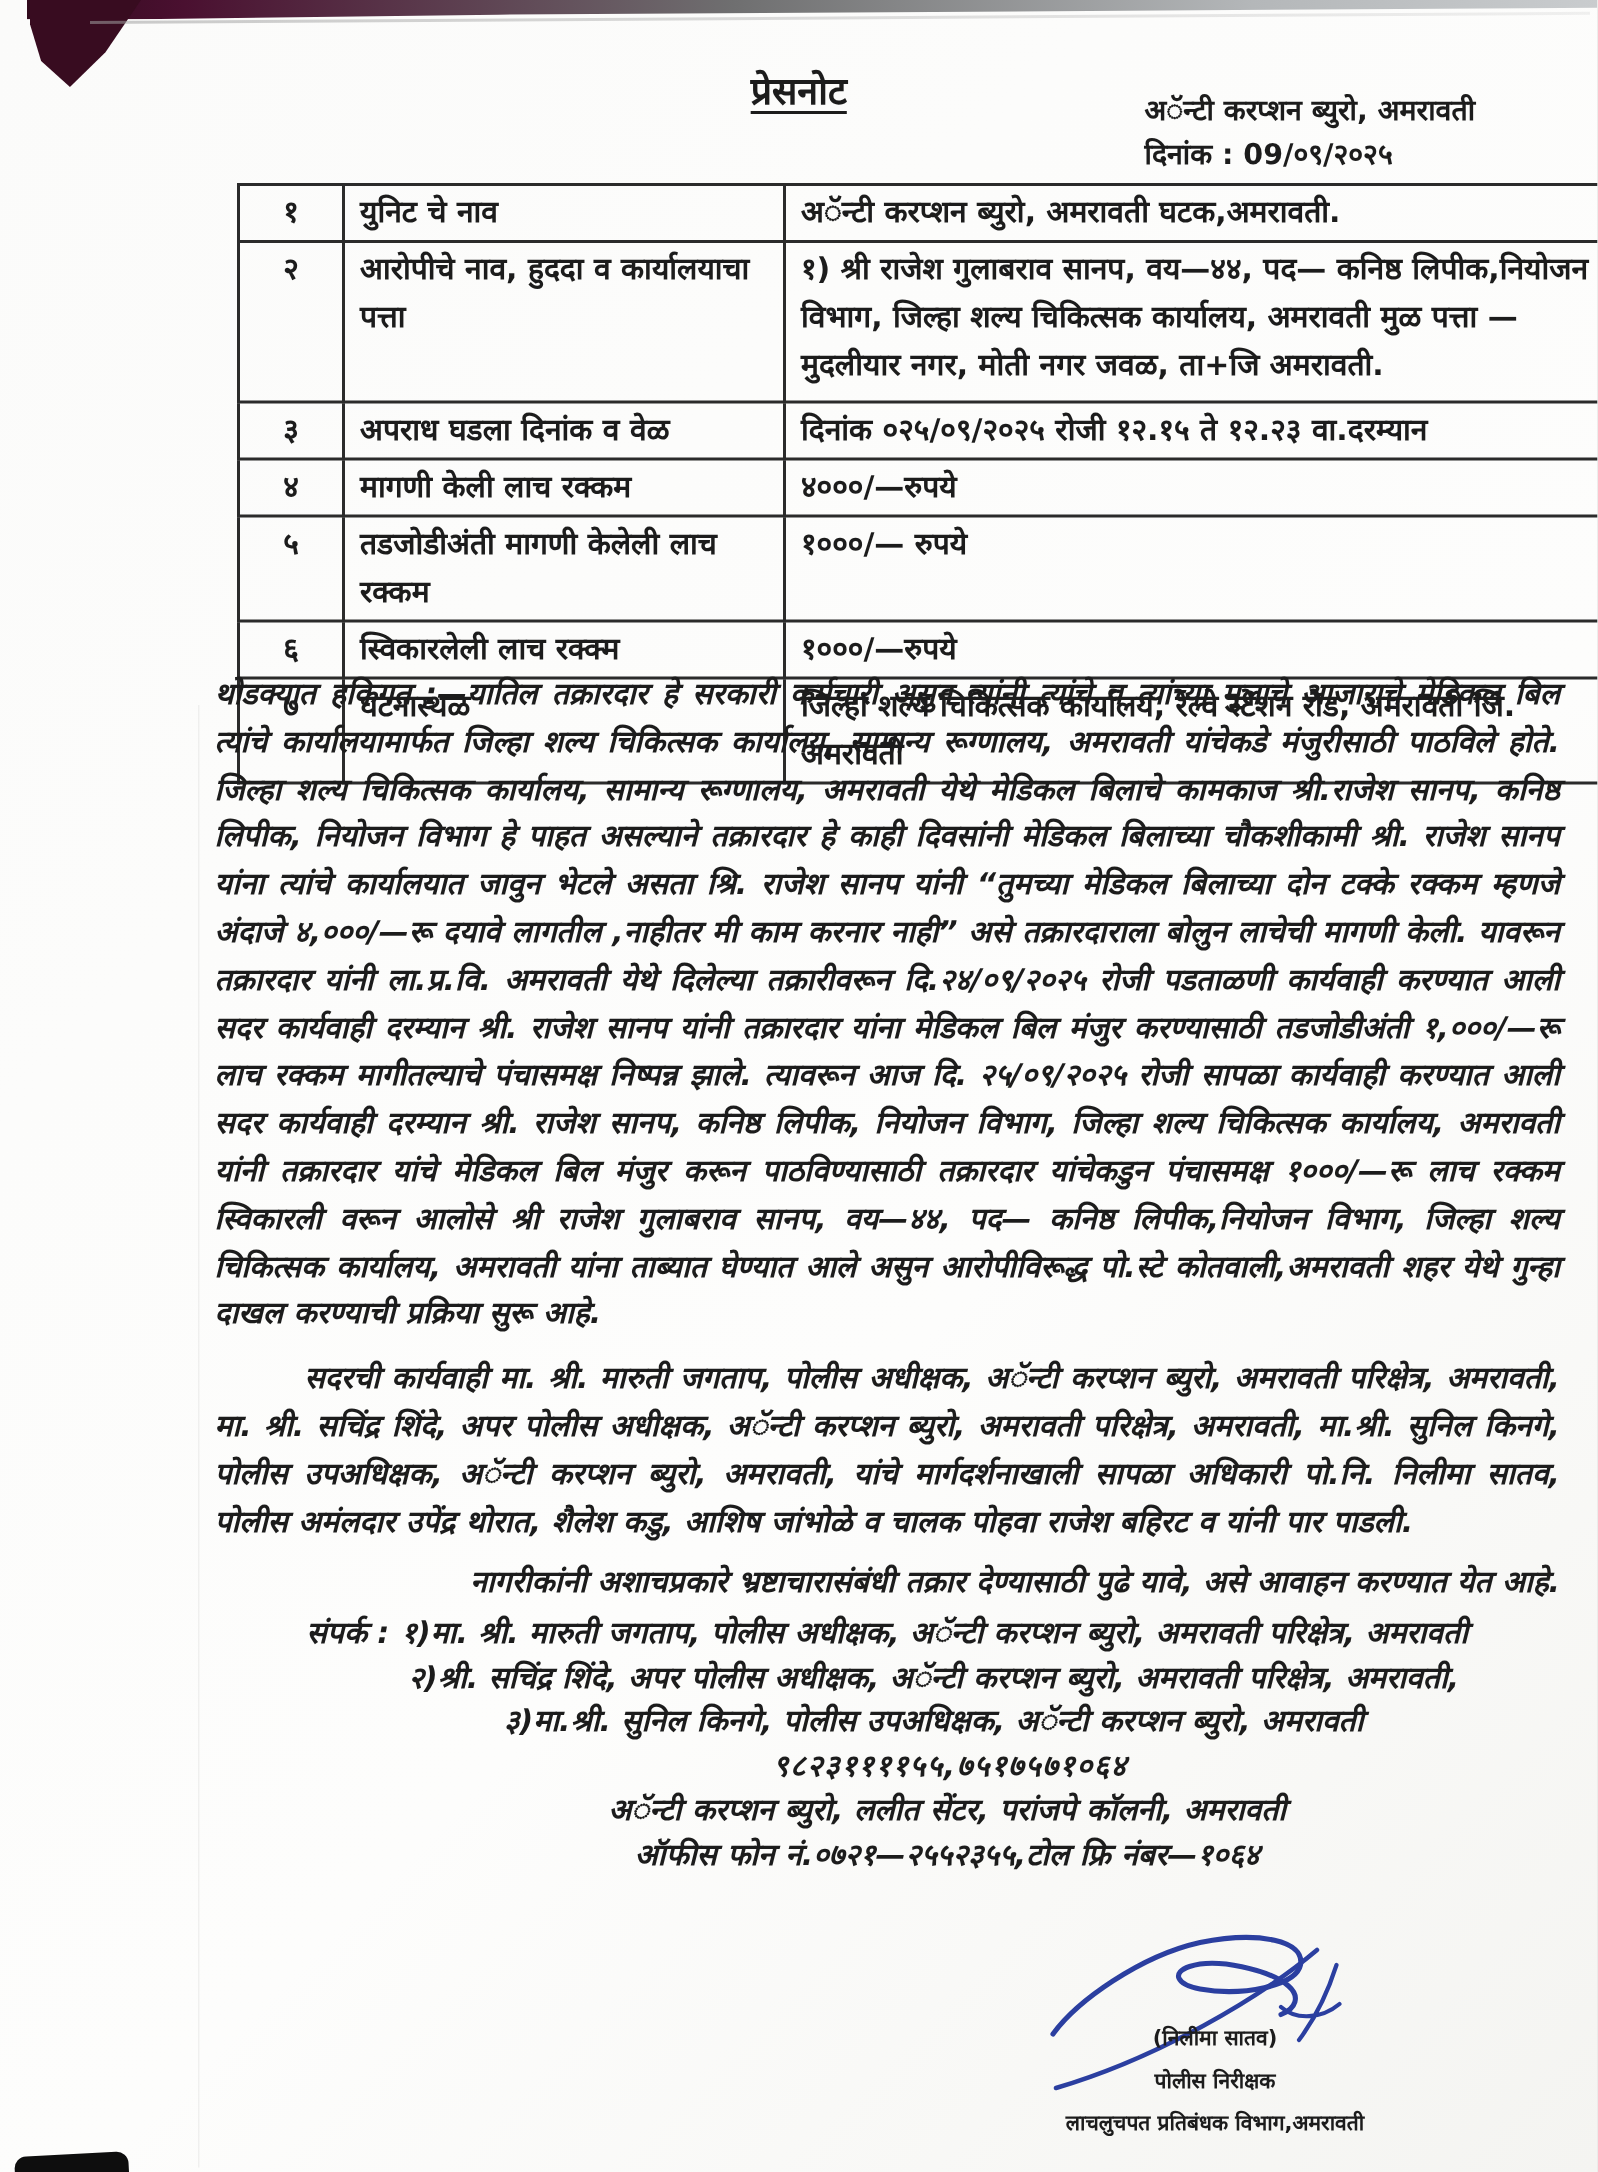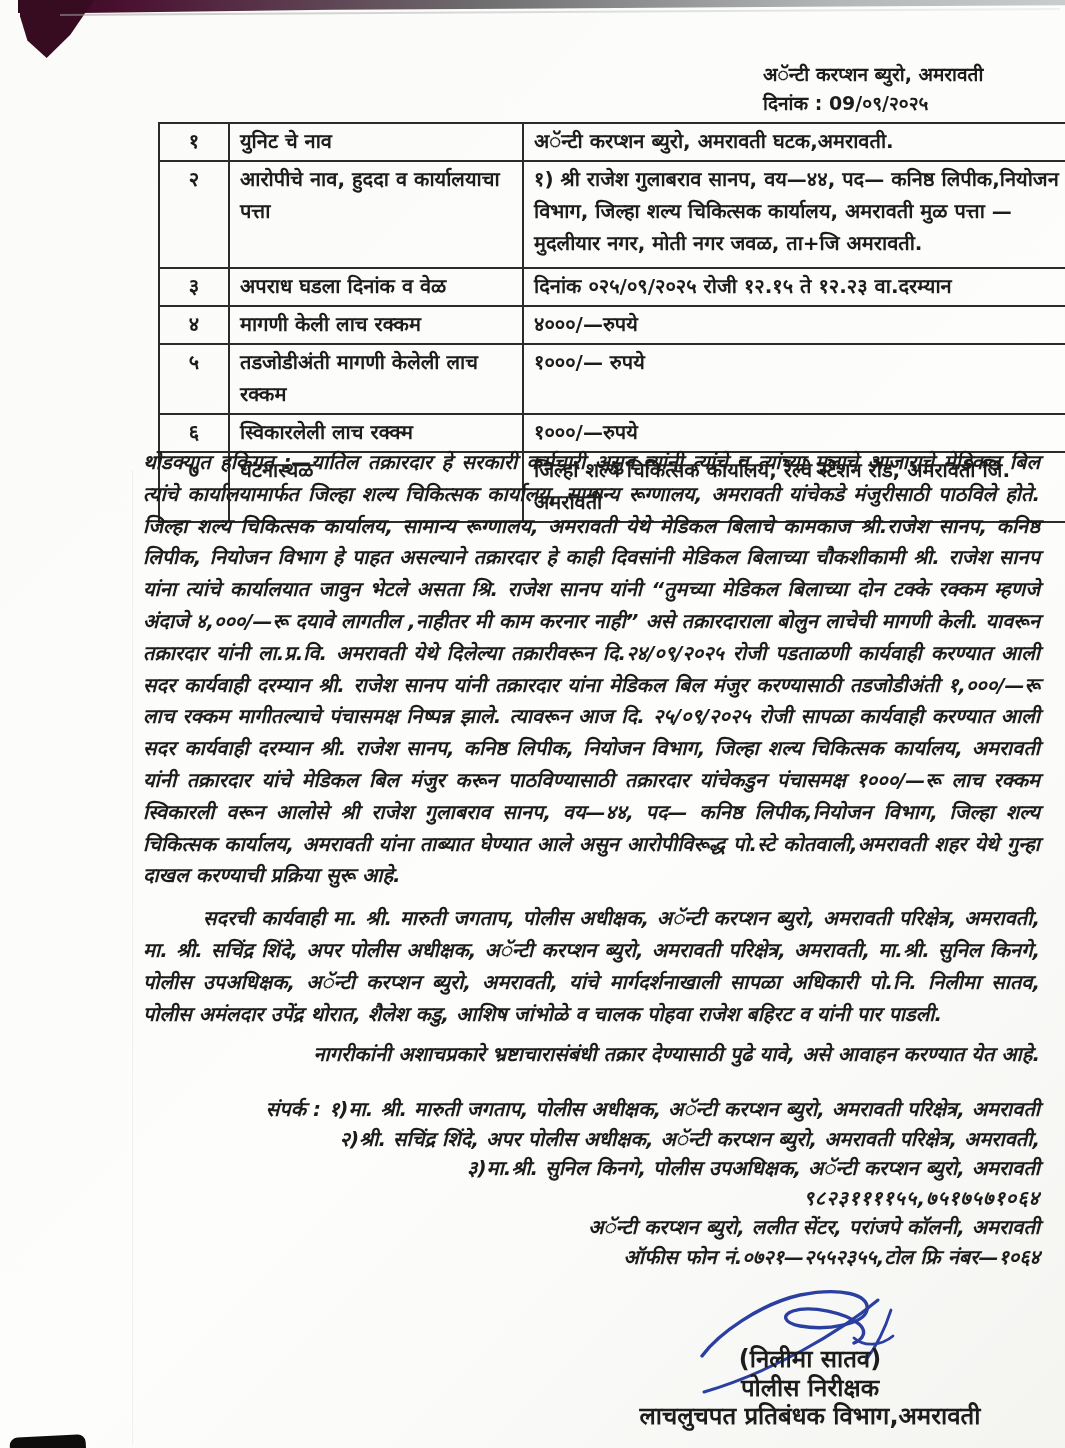--- a/index.html
+++ b/index.html
@@ -69,43 +69,44 @@
   .flow{
     position:absolute;top:447px;left:143px;width:897px;
     font-size:20px;font-weight:600;line-height:31.8px;
     text-align:justify;
     font-style:italic;
   }
   .flow p{margin:0;}
   .lead{font-weight:700;}
   .p2{margin-top:11px !important;text-indent:60px;}
   .p3{margin-top:9px !important;text-indent:60px;text-align:right;}
-  .contacts{margin-top:24px;text-align:right;line-height:29.5px;}
+  .contacts{margin-top:3px;text-align:center;line-height:29.5px;}
   .c-label{font-weight:700;padding-right:8px;}
   .c-phone{padding-left:84px;letter-spacing:1px;}
   .c-item{padding-left:62px;}
   .c-office{padding-left:80px;}
   
   .sig-ink{position:absolute;left:688px;top:1280px;}
   .sig-block{
     position:absolute;left:600px;top:1345px;width:420px;
-    text-align:center;font-size:24px;font-weight:600;line-height:28.5px;
+    text-align:center;font-size:14px;font-weight:600;line-height:28.5px;
   }
 </style>
 </head>
 <body>
 
 <div class="page">
 
   <div class="top-band"></div>
   <div class="left-wedge"></div>
   <div class="edge-line"></div>
   <div class="crease"></div>
   <div class="page-mark"></div>
 
+  <div class="title">प्रेसनोट</div>
   <div class="hdr">
     <div>अॅन्टी करप्शन ब्युरो, अमरावती</div>
     <div>दिनांक : 09/०९/२०२५</div>
   </div>
 
   <table class="case">
     <tbody>
         <tr class="r1">
       <td class="no">१</td>
       <td class="lbl">युनिट चे नाव</td>

